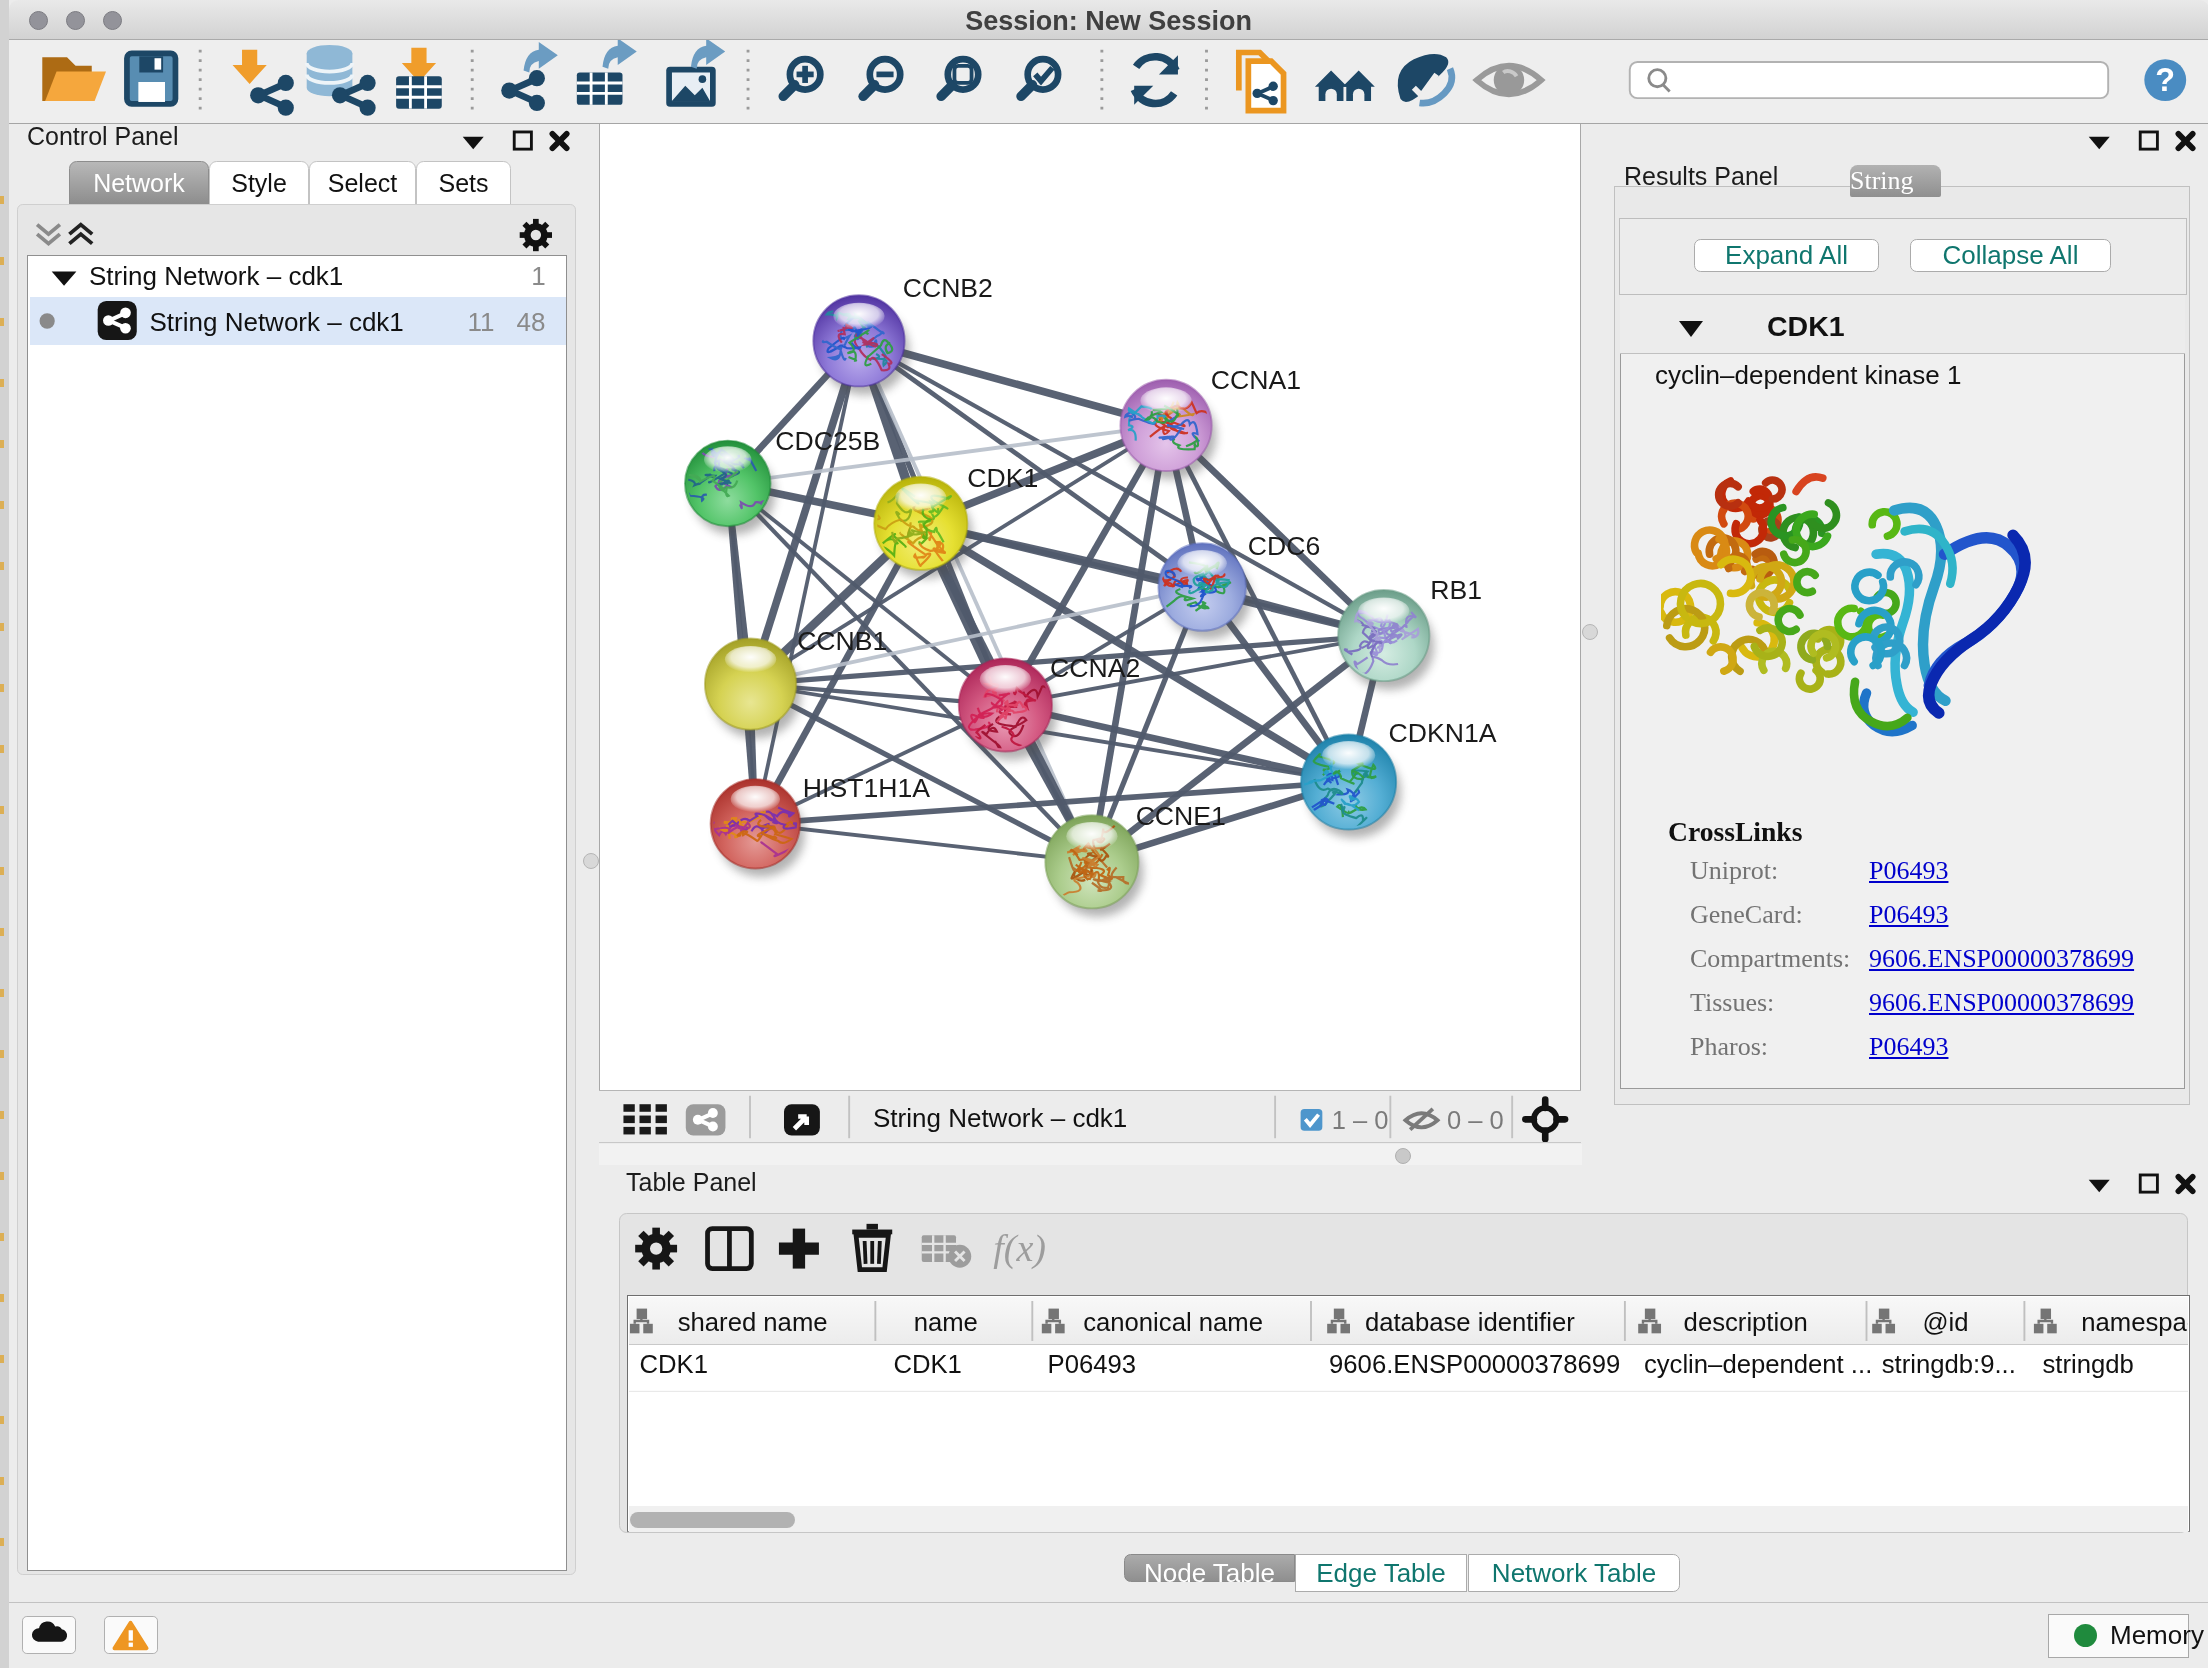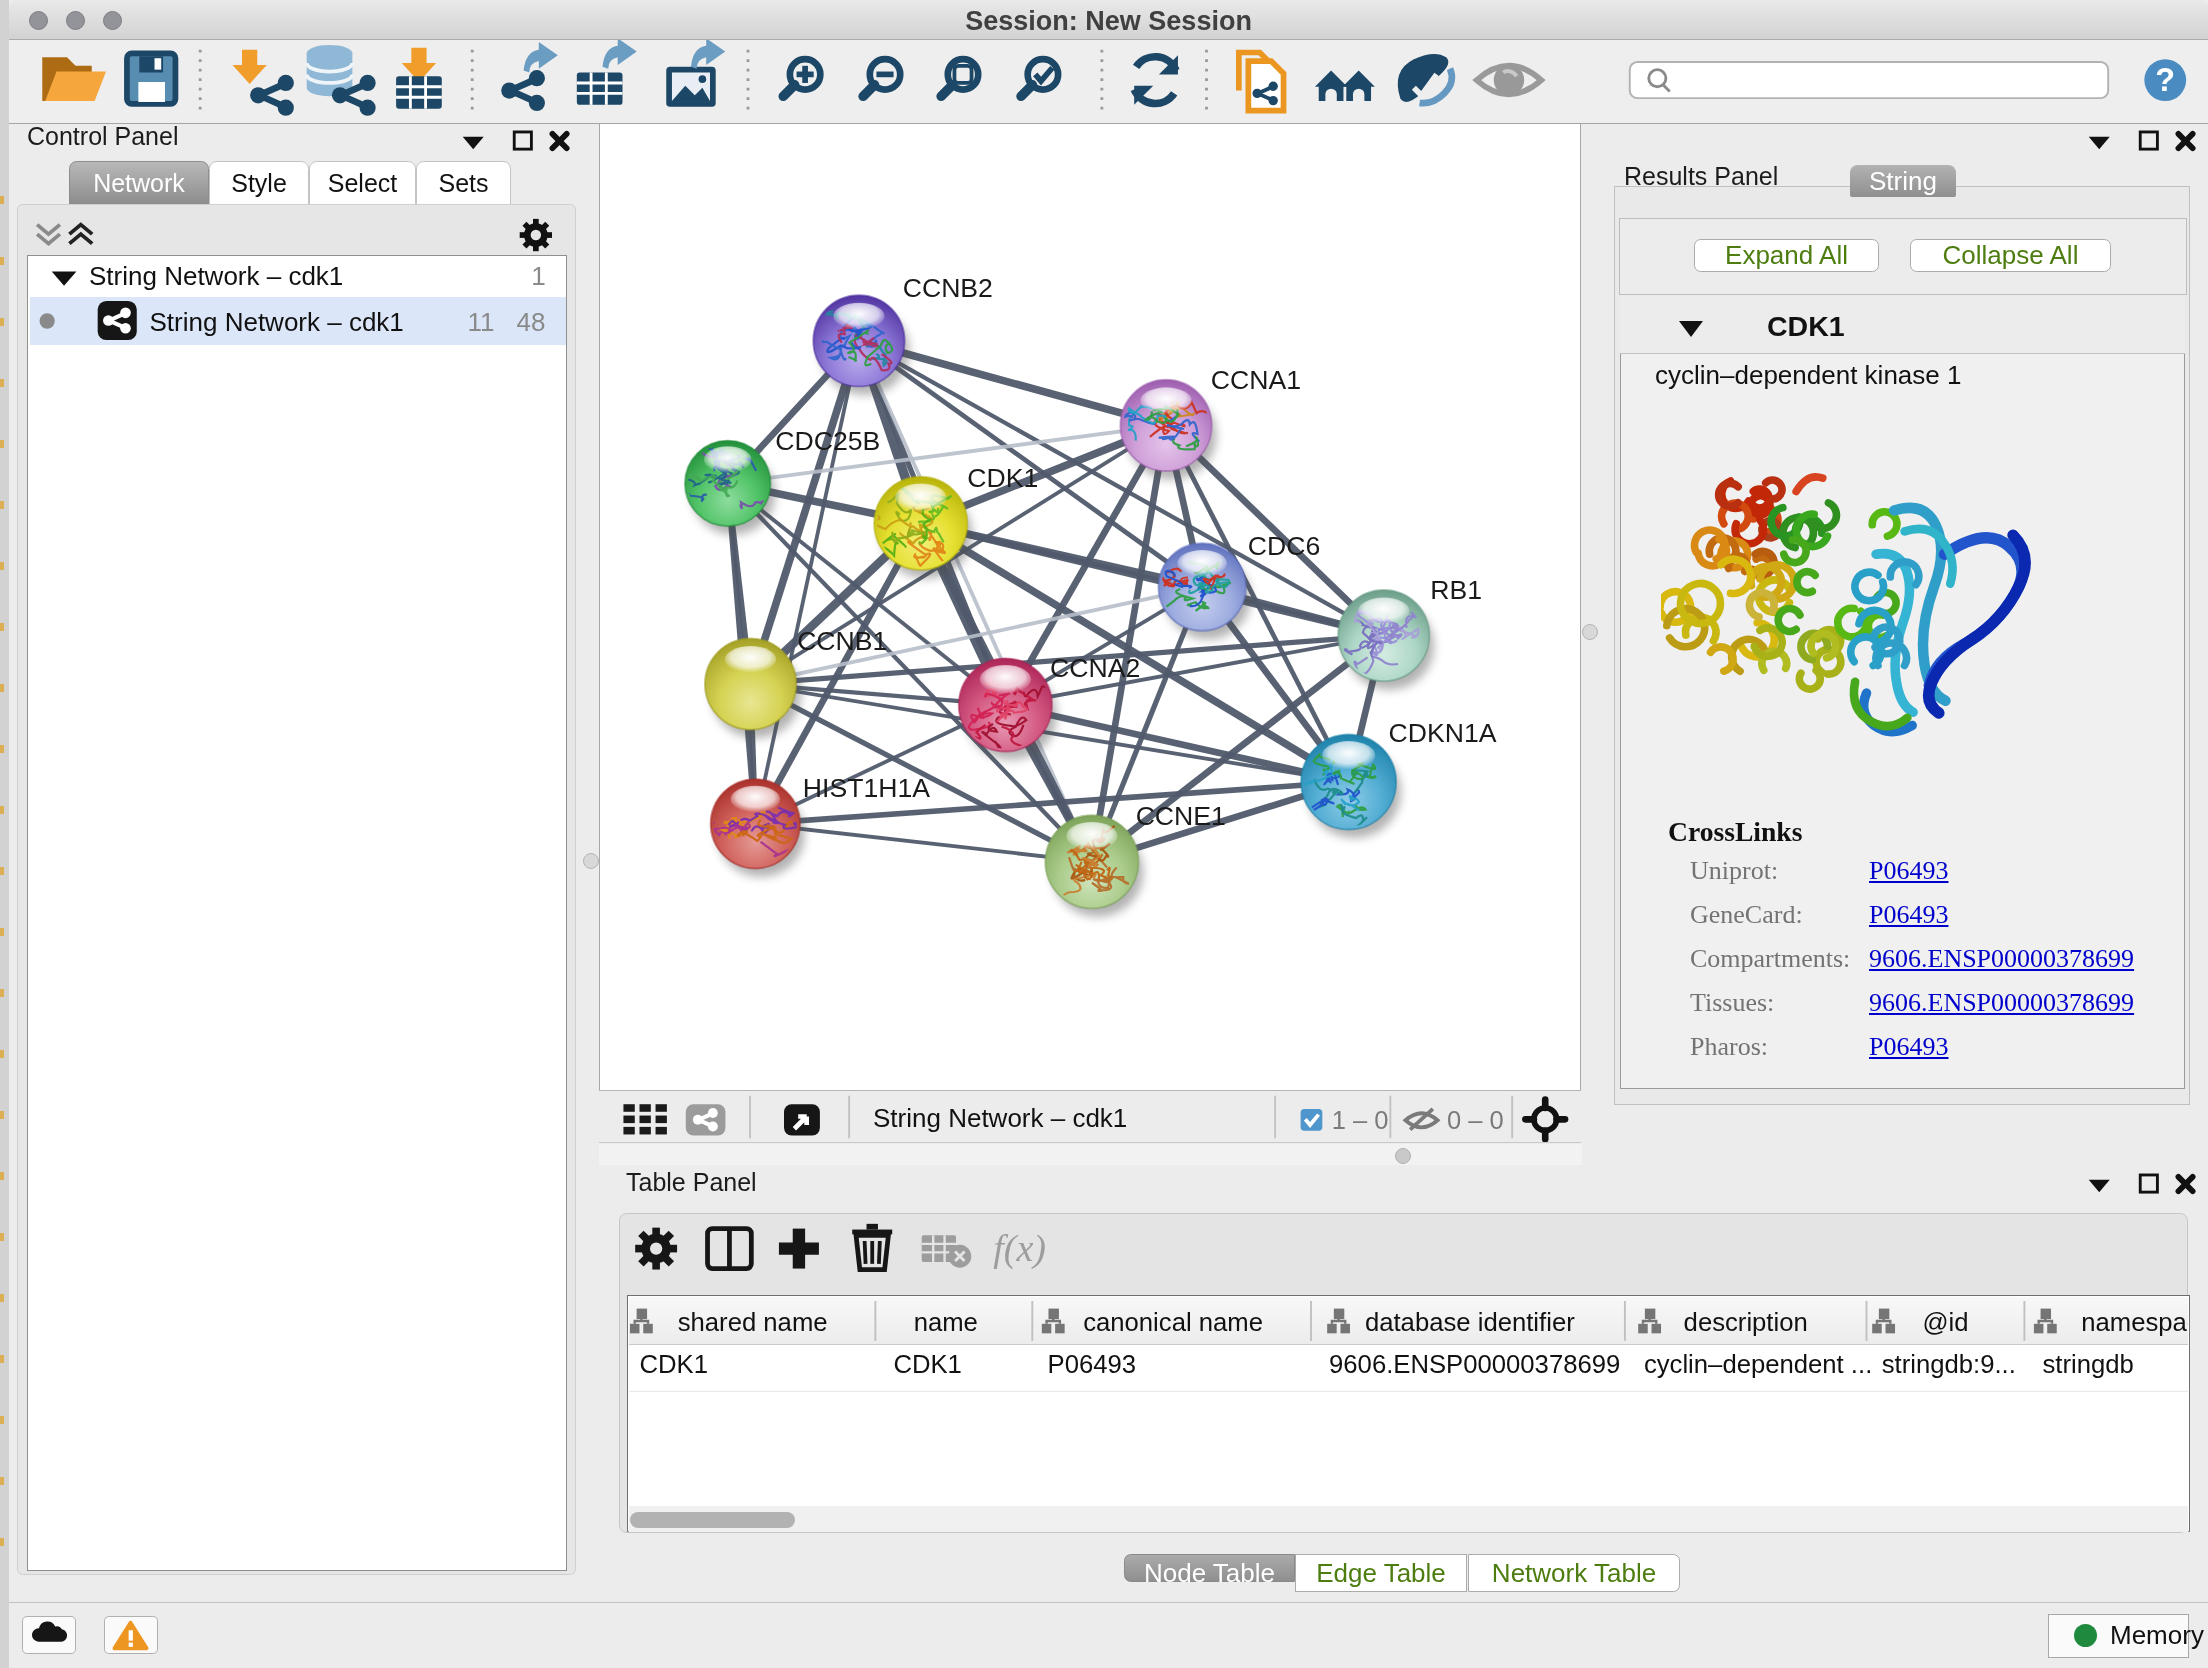--- a/index.html
+++ b/index.html
@@ -17,21 +17,21 @@
 #wtitle{position:absolute;top:5.7px;left:0;width:100%;text-align:center;font-size:27px;font-weight:600;color:#404040;}
 
 #toolbar{left:8.6px;top:40px;width:2200px;height:84px;background:#eeeeee;border-bottom:1px solid #a5a5a5;}
 
 .ptitle{font-size:25px;color:#1c1c1c;}
 
 .tab{position:absolute;top:161px;height:44px;font-size:25px;text-align:center;
  background:#fff;border:1px solid #c3c3c3;color:#111;border-radius:7.6px 7.6px 0 0;line-height:42px;}
 .tabsel{background:linear-gradient(#b8b8b8,#8d8d8d);color:#fff;border-color:#8d8d8d;}
 
-.btn{background:#fff;border:1px solid #ababab;border-radius:6.7px;font-size:26px;color:#4d7c0f;text-align:center;}
+.btn{background:#fff;border:1px solid #ababab;border-radius:6.7px;font-size:26px;color:#0f766e;text-align:center;}
 .btnsel{background:linear-gradient(#ababab,#8f8f8f);color:#fff;border-color:#8a8a8a;}
 a.lnk{color:#0000cc;text-decoration:underline;}
 </style>
 </head>
 <body>
 <div id="page">
 <div class="abs" id="sliver"></div>
 <div class="abs" id="sliverticks"></div>
 <div class="abs" id="titlebar">
  <div class="tl" style="left:20px"></div>
@@ -611,21 +611,21 @@
 <div class="abs" style="left:1582px;top:124px;width:627px;height:1041px;background:#ececec;"></div>
 <div class="abs ptitle" style="left:1624px;top:126px;margin-top:36px;">Results Panel</div>
 <svg class="abs" style="left:2083px;top:129px;" width="124" height="25" viewBox="0 0 130 26">
  <path d="M6,8 h22 l-11,13 z" fill="#111"></path>
  <rect x="60" y="3" width="18" height="18" fill="none" stroke="#111" stroke-width="3"></rect>
  <g stroke="#111" stroke-width="6" stroke-linecap="round">
         <line x1="100" y1="5" x2="115" y2="20"></line>
         <line x1="115" y1="5" x2="100" y2="20"></line>
       </g>
 </svg>
-<div class="abs" style="left:1850px;top:165px;width:106px;height:32px;background:linear-gradient(#b2b2b2,#8f8f8f);border-radius:7.6px 7.6px 1.9px 1.9px;color:#fff;font-size:26px;text-align:center;line-height:32px;z-index:4;">String</div>
+<div class="abs" style="left:1850px;top:165px;width:91px;height:32px;background:linear-gradient(#b2b2b2,#8f8f8f);border-radius:7.6px 7.6px 1.9px 1.9px;color:#fff;font-size:26px;text-align:left;line-height:32px;z-index:4;font-family:Liberation Serif, serif;">String</div>
 <div class="abs" style="left:1614px;top:186px;width:576px;height:919px;background:#e9e9e9;border:1px solid #c0c0c0;"></div>
 <div class="abs" style="left:1619px;top:218px;width:568px;height:77px;background:#ececec;border:1px solid #bdbdbd;"></div>
 <div class="abs btn" style="left:1694px;top:239px;width:185px;height:33px;line-height:31px;">Expand All</div>
 <div class="abs btn" style="left:1910px;top:239px;width:201px;height:33px;line-height:31px;">Collapse All</div>
 
 <div class="abs" style="left:1620px;top:295px;width:565px;height:794px;background:#f0f0f0;border:1px solid #9a9a9a;"></div>
 <div class="abs" style="left:1620px;top:295px;width:565px;height:59px;background:#ececec;border-bottom:1px solid #c0c0c0;"></div>
 <div class="abs" style="left:1679px;top:321px;width:0;height:0;border-left:12.4px solid transparent;border-right:12.4px solid transparent;border-top:16px solid #111;"></div>
 <div class="abs" style="left:1767px;top:310px;font-size:28.5px;font-weight:bold;color:#111;">CDK1</div>
 <div class="abs" style="left:1655px;top:360px;font-size:26px;color:#111;">cyclin–dependent kinase 1</div>

